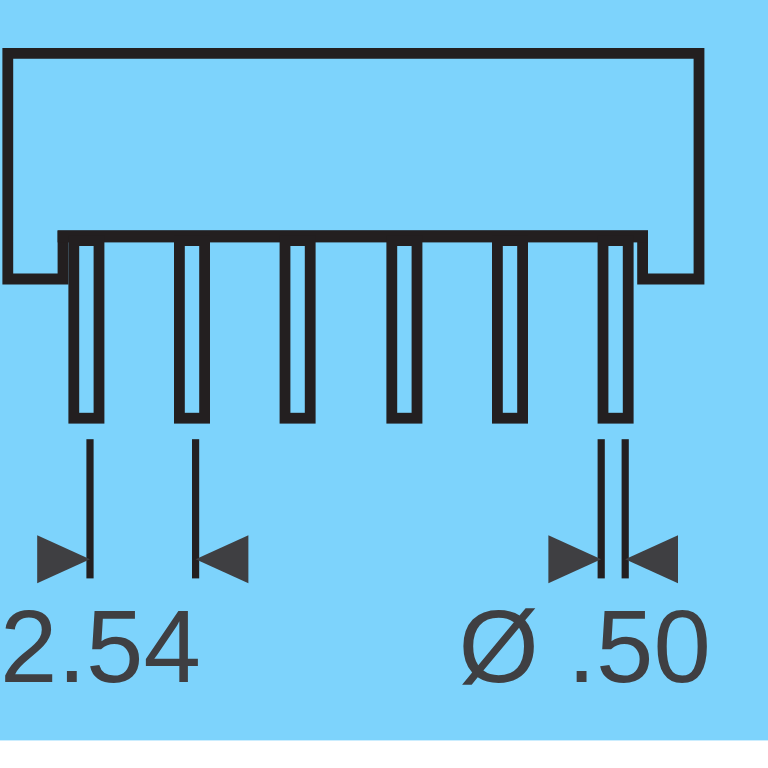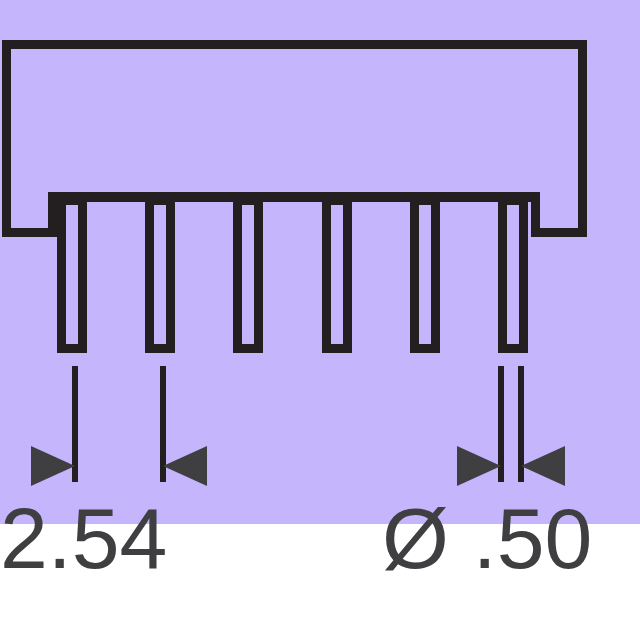--- a/index.html
+++ b/index.html
@@ -10,22 +10,22 @@
   }
   body {
     width: 640px;
     height: 640px;
     font-family: "Liberation Sans", sans-serif;
     overflow: hidden;
   }
   #drawing-root {
     position: relative;
     width: 640px;
-    height: 524px;
-    background: #c4b5fd;
+    height: 617px;
+    background: #7dd3fc;
   }
   svg#technical-drawing {
     display: block;
     width: 640px;
     height: 640px;
   }
   .dim-text {
     font-family: "Liberation Sans", sans-serif;
     font-size: 86px;
     fill: #3f3f42;

